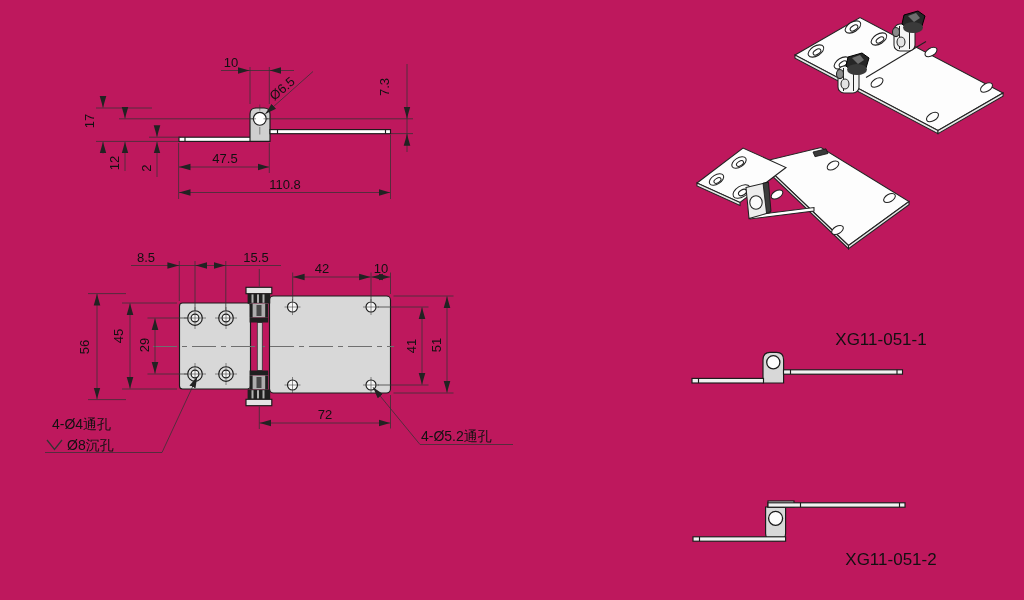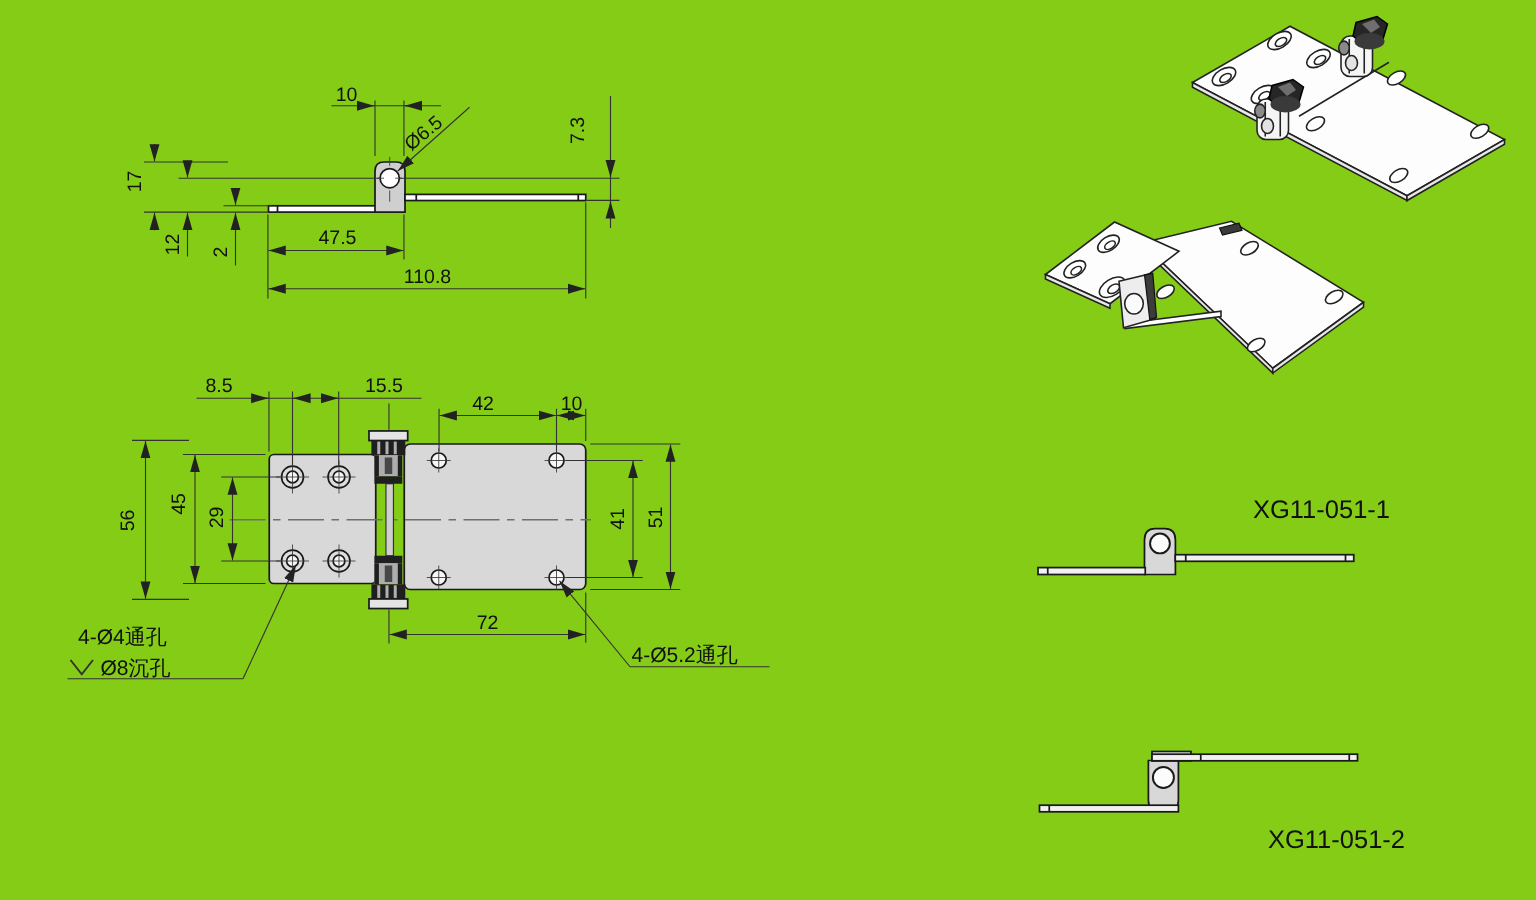--- a/index.html
+++ b/index.html
@@ -1,16 +1,16 @@
 <!DOCTYPE html>
 <html><head>
 <meta charset="utf-8">
 <style>
   html,body{margin:0;padding:0;background:#ffffff;}
-  #stage{position:relative;width:1024px;height:600px;background:#84cc16;overflow:hidden;}
+  #stage{position:relative;width:1024px;height:600px;background:#be185d;overflow:hidden;}
   svg{display:block;}
   
   .o  {stroke:#1a1a1a;stroke-width:1.15;fill:none;}           
   .of {stroke:#1a1a1a;stroke-width:1.15;}                      
   .d  {stroke:#333333;stroke-width:.75;fill:none;}             
   .cl {stroke:#6f6f6f;stroke-width:1.15;fill:none;}            
   .th {stroke:#333333;stroke-width:.55;fill:none;}             
   .iso{stroke:#222222;stroke-width:1.05;}                      
   text{font-family:"Liberation Sans","DejaVu Sans",sans-serif;fill:#111;}
   .t  {font-size:13px;text-anchor:middle;}

